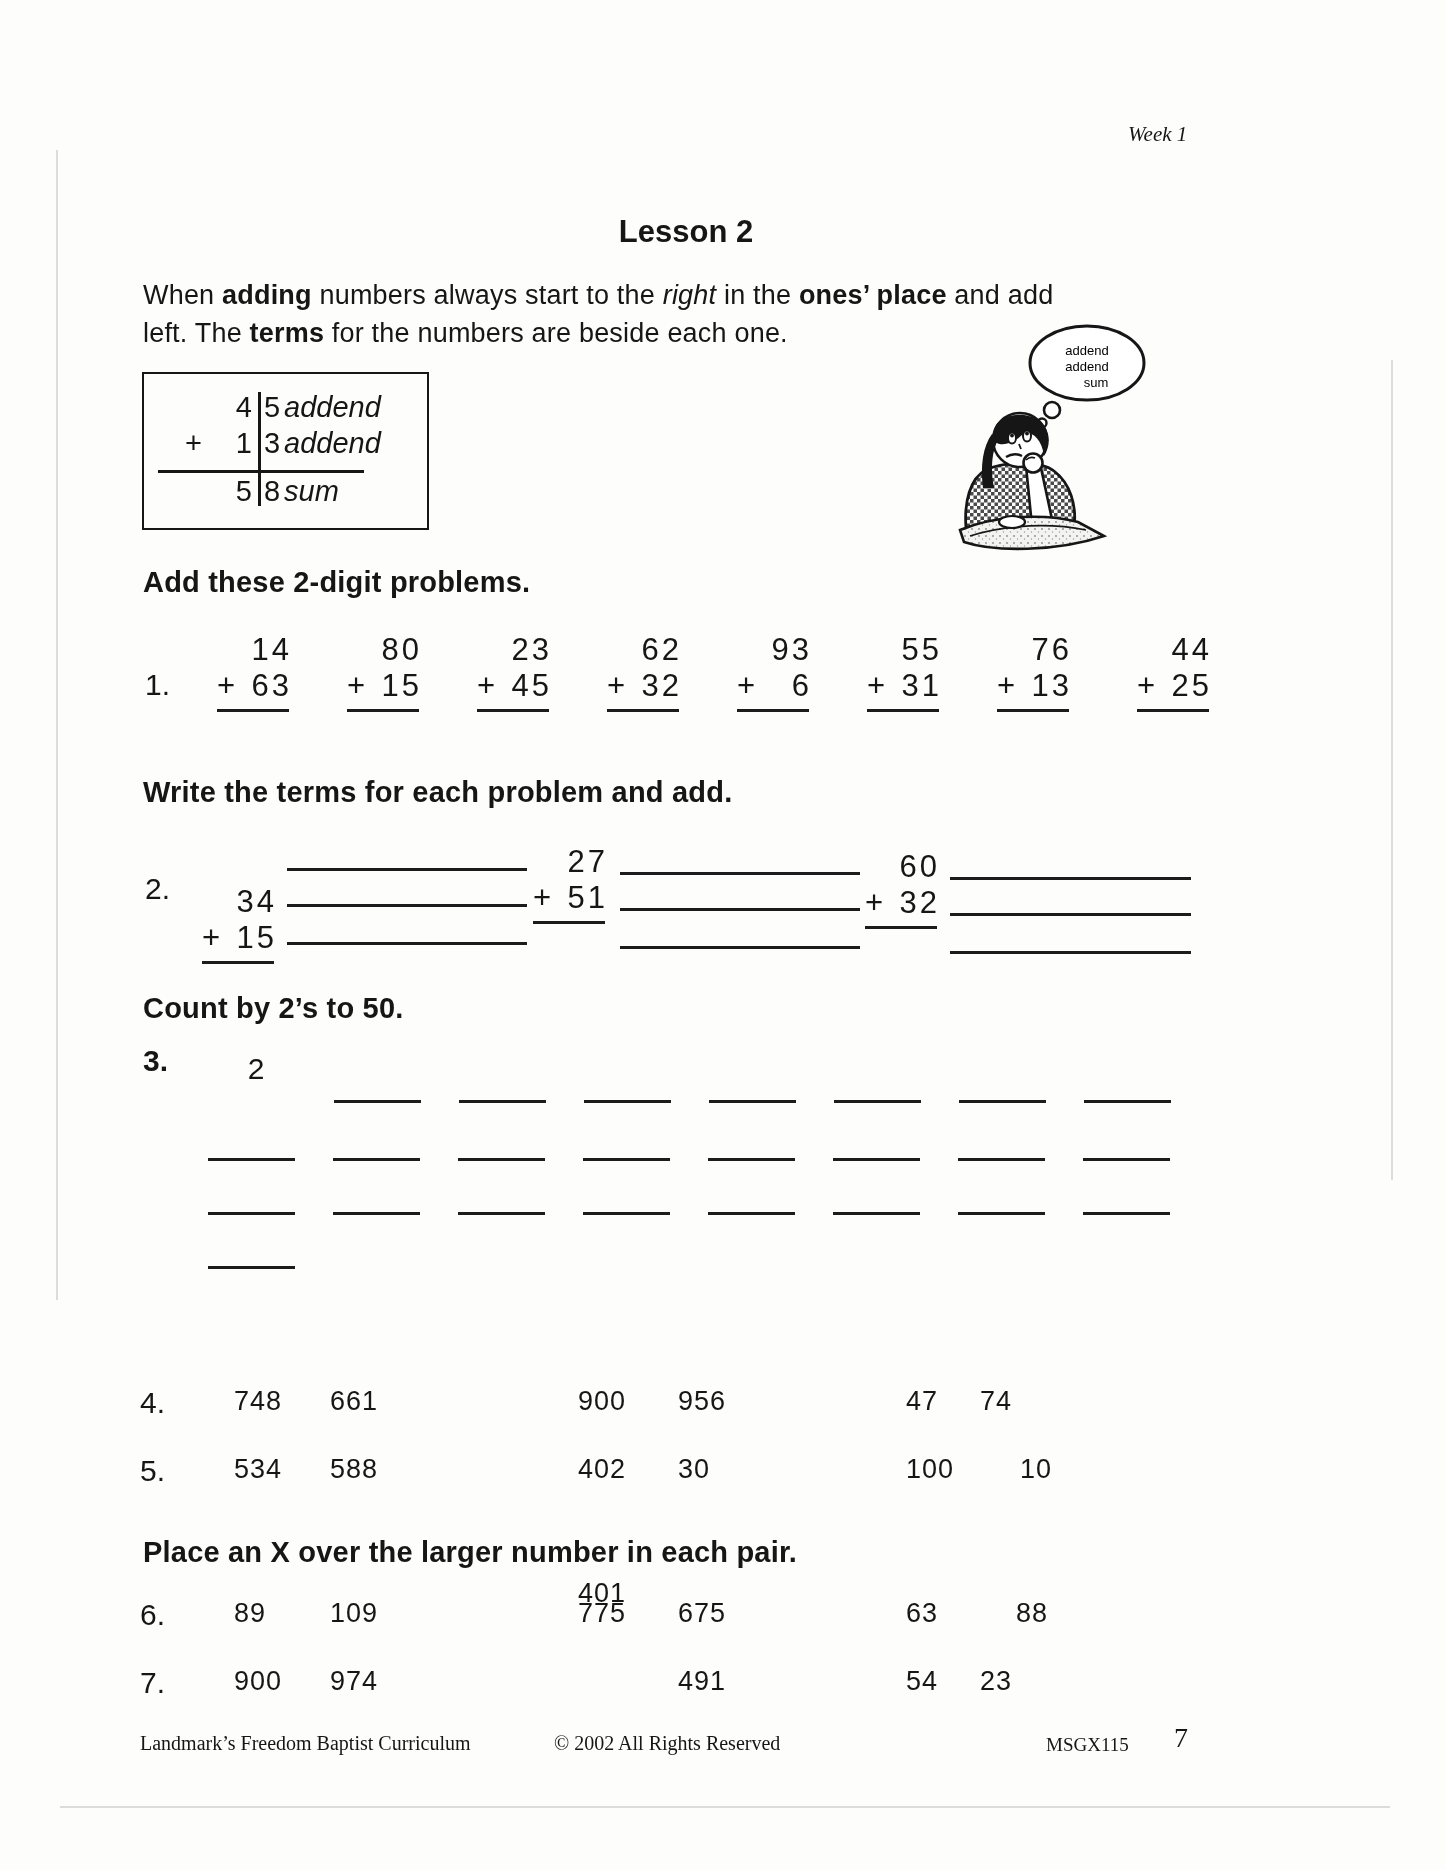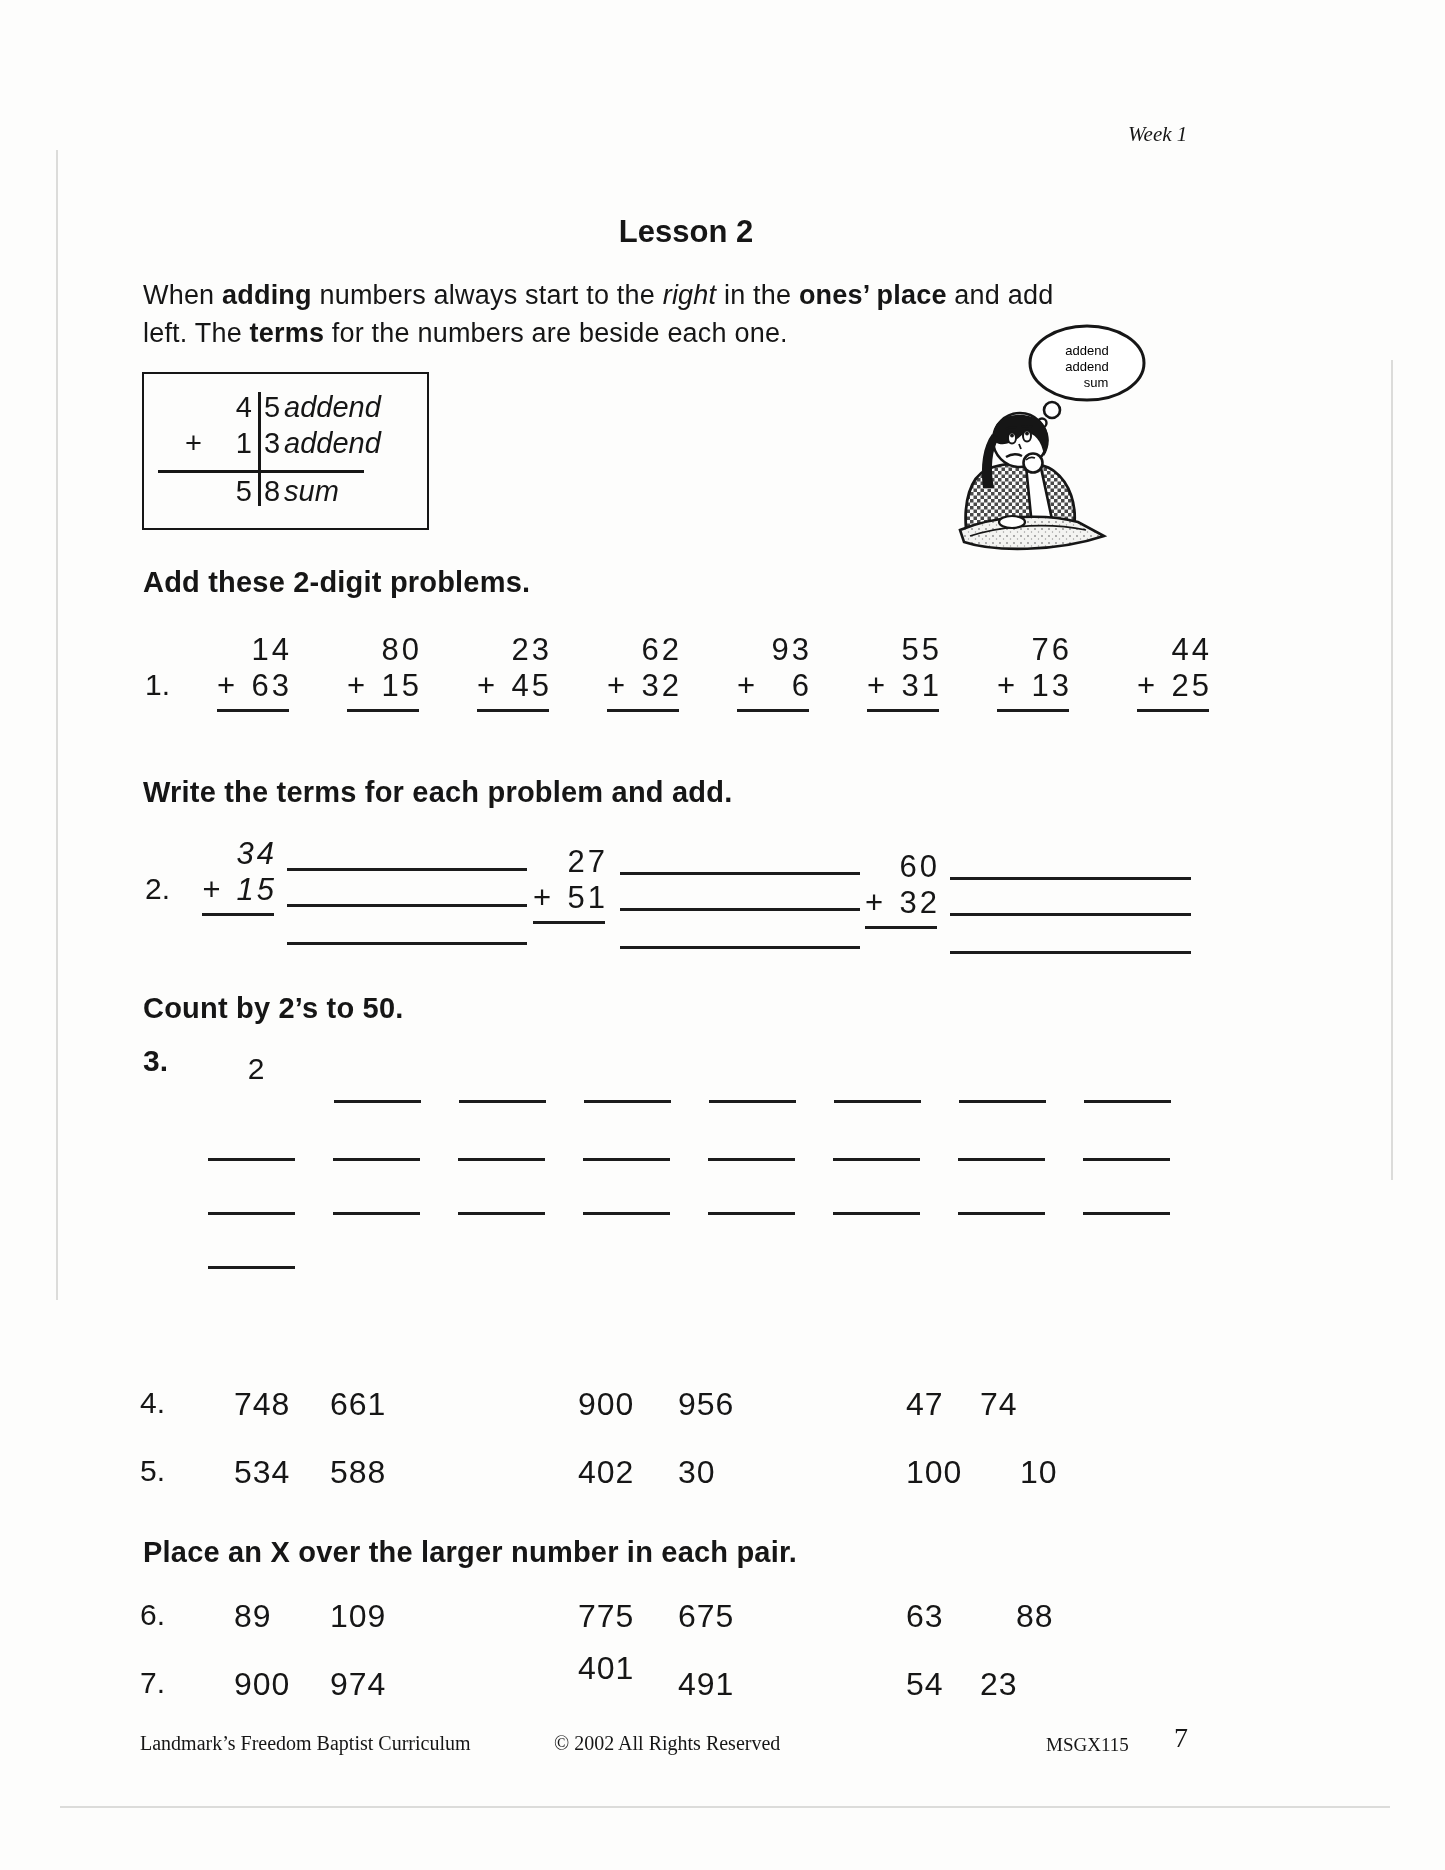--- a/index.html
+++ b/index.html
@@ -30,21 +30,21 @@
   .plabel{font-size:30px;}
 
   
   .addcol{position:absolute;width:72px;font-size:31px;border-bottom:3px solid #1c1c1c;padding-bottom:5px;}
   .addcol .top{text-align:right;line-height:36px;letter-spacing:3px;margin-right:-3px;}
   .addcol .bot{display:flex;justify-content:space-between;line-height:36px;}
   .addcol .bot .num{letter-spacing:3px;margin-right:-3px;}
 
   .blank{position:absolute;border-bottom:3px solid #1c1c1c;}
 
-  .pairnum{position:absolute;width:110px;font-size:32px;letter-spacing:1px;}
+  .pairnum{position:absolute;width:110px;font-size:27px;letter-spacing:1px;}
 
   .footer{font-family:"Liberation Serif",serif;font-size:20px;}
   .pageno{font-family:"Liberation Serif",serif;font-size:28px;}
 </style>
 </head>
 <body>
 
 <div class="page">
 
   <div class="scanline" style="left:56px;top:150px;width:1.5px;height:1150px;"></div>
@@ -192,21 +192,21 @@
         <div class="bot">
           <span>+</span>
           <span class="num">25</span>
         </div>
       </div>
     </div>
 
   <div class="abs h" style="left:143px;top:776px;">Write the terms for each problem and add.</div>
   <div class="abs plabel" style="left:145px;top:872px;">2.</div>
   <div class="abs" id="sec2" style="left:0;top:0;">
-      <div class="addcol" style="left: 202px; top: 836px; font-style: italic;">
+      <div class="addcol" style="left: 202px; top: 884px;">
         <div class="top">34</div>
         <div class="bot">
           <span>+</span>
           <span class="num">15</span>
         </div>
       </div>
       <div class="blank" style="left: 287px; top: 868px; width: 240px; height: 0px;"></div>
       <div class="blank" style="left: 287px; top: 904px; width: 240px; height: 0px;"></div>
       <div class="blank" style="left: 287px; top: 942px; width: 240px; height: 0px;"></div>
       <div class="addcol" style="left: 533px; top: 844px;">
@@ -283,21 +283,21 @@
       <div class="plabel" style="position: absolute; left: 140px; top: 1598px;">6.</div>
       <div class="pairnum" style="left: 234px; top: 1598px;">89</div>
       <div class="pairnum" style="left: 330px; top: 1598px;">109</div>
       <div class="pairnum" style="left: 578px; top: 1598px;">775</div>
       <div class="pairnum" style="left: 678px; top: 1598px;">675</div>
       <div class="pairnum" style="left: 906px; top: 1598px;">63</div>
       <div class="pairnum" style="left: 980px; top: 1598px; margin-left: 36px;">88</div>
       <div class="plabel" style="position: absolute; left: 140px; top: 1666px;">7.</div>
       <div class="pairnum" style="left: 234px; top: 1666px;">900</div>
       <div class="pairnum" style="left: 330px; top: 1666px;">974</div>
-      <div class="pairnum" style="left: 578px; top: 1650px;">401</div>
+      <div class="pairnum" style="left: 578px; top: 1578px;">401</div>
       <div class="pairnum" style="left: 678px; top: 1666px;">491</div>
       <div class="pairnum" style="left: 906px; top: 1666px;">54</div>
       <div class="pairnum" style="left: 980px; top: 1666px;">23</div>
     </div>
 
   <div class="abs footer" style="left:140px;top:1732px;">Landmark’s Freedom Baptist Curriculum</div>
   <div class="abs footer" style="left:554px;top:1732px;">© 2002  All Rights Reserved</div>
   <div class="abs footer" style="left:1046px;top:1734px;font-size:19px;">MSGX115</div>
   <div class="abs pageno" style="left:1174px;top:1722px;">7</div>
 </div>

